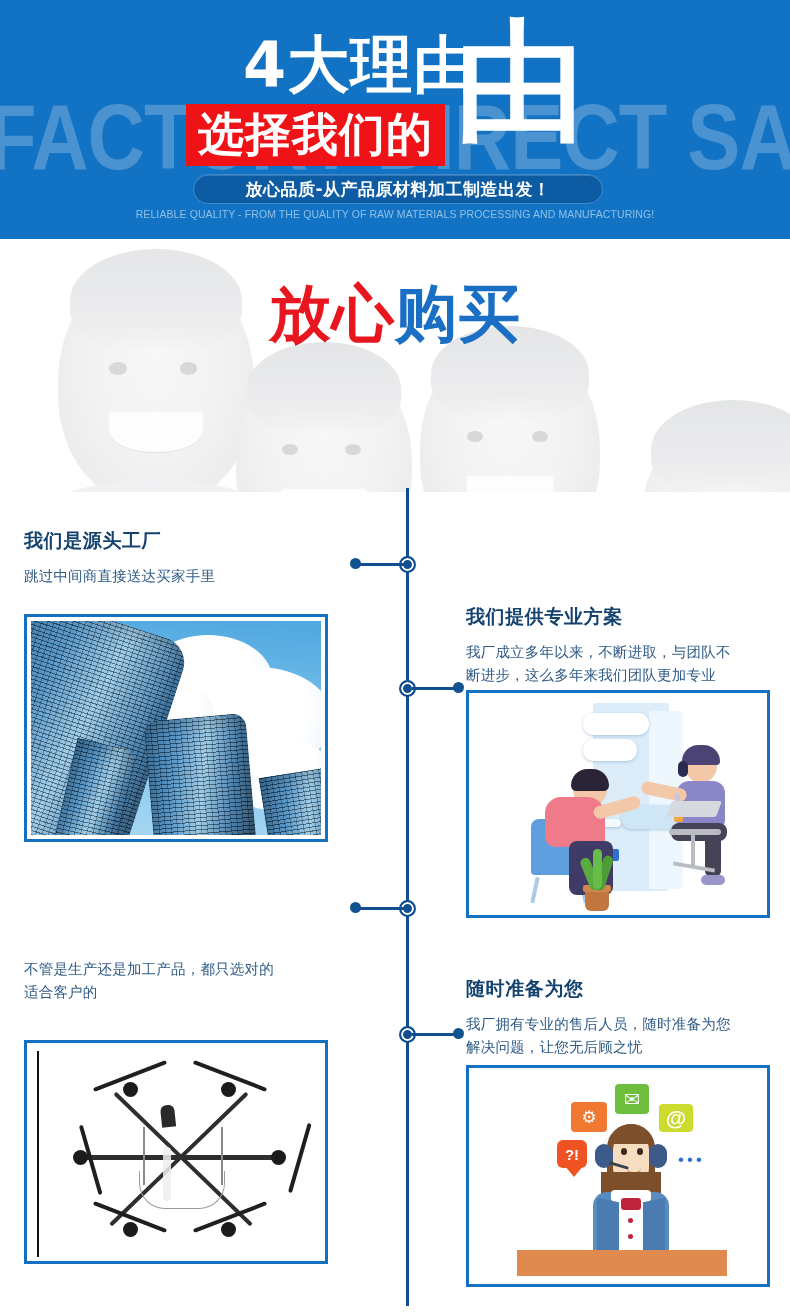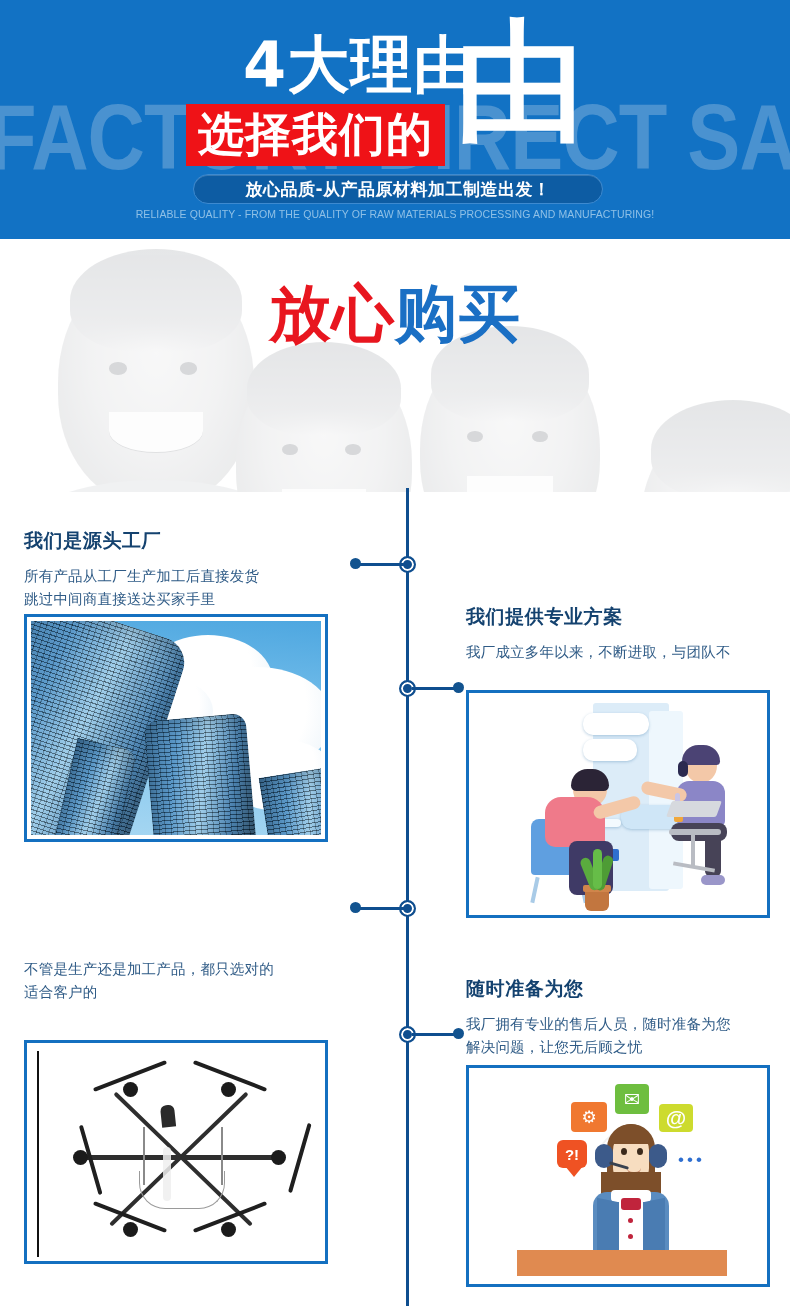--- a/index.html
+++ b/index.html
@@ -231,41 +231,41 @@
 <div class="node" style="top:900px;"></div>
 <div class="branch" style="left:360px; top:907px; width:46px;"></div>
 <div class="enddot" style="left:350px; top:902px;"></div>
 
 <div class="node" style="top:1026px;"></div>
 <div class="branch" style="left:412px; top:1033px; width:47px;"></div>
 <div class="enddot" style="left:453px; top:1028px;"></div>
 
 <div class="block" style="left:24px; top:510px; width:330px;">
   <h3>我们是源头工厂</h3>
-  <p>所有产品从工厂生产加工后直接发货</p>
   <p>跳过中间商直接送达买家手里</p>
 </div>
 
 <div class="photo-frame" style="left:24px; top:614px; width:304px; height:228px;">
   <div class="photo-inner">
     <div class="sky"></div>
     <div class="cloud" style="left:112px; top:14px;  width:130px; height:92px;"></div>
     <div class="cloud" style="left:150px; top:46px;  width:152px; height:104px;"></div>
     <div class="cloud" style="left:96px;  top:58px;  width:86px;  height:64px;"></div>
     <div class="cloud" style="left:192px; top:118px; width:112px; height:72px;"></div>
     <div class="tower" style="left:-62px; top:-10px; width:180px; height:300px; transform:rotate(18deg); border-radius:0 26px 0 0;"></div>
     <div class="tower" style="left:30px;  top:122px; width:62px;  height:140px; transform:rotate(13deg); border-radius:0 14px 0 0;"></div>
     <div class="tower" style="left:118px; top:96px;  width:102px; height:130px; transform:rotate(-5deg); border-radius:14px 14px 0 0;"></div>
     <div class="tower" style="left:234px; top:150px; width:86px;  height:86px;  transform:rotate(-9deg);"></div>
   </div>
 </div>
 
 <div class="block" style="left:466px; top:586px; width:310px;">
   <h3>我们提供专业方案</h3>
   <p>我厂成立多年以来，不断进取，与团队不</p>
+  <p>断进步，这么多年来我们团队更加专业</p>
 </div>
 
 <div class="photo-frame" style="left:466px; top:690px; width:304px; height:228px;">
   <div class="photo-inner">
     <div class="ill-bg"></div>
     <div class="panel-card" style="left:120px; top:6px;   width:76px;  height:188px; background:#dcecf8;"></div>
     <div class="panel-card" style="left:176px; top:14px;  width:34px;  height:178px; background:#eef7fd;"></div>
     <div class="panel-bar" style="left:110px; top:16px;  width:66px;  height:22px;"></div>
     <div class="panel-bar" style="left:110px; top:42px;  width:54px;  height:22px;"></div>
     <div class="panel-bar" style="left:148px; top:108px; width:66px;  height:24px; background:#cfe6f7;"></div>

